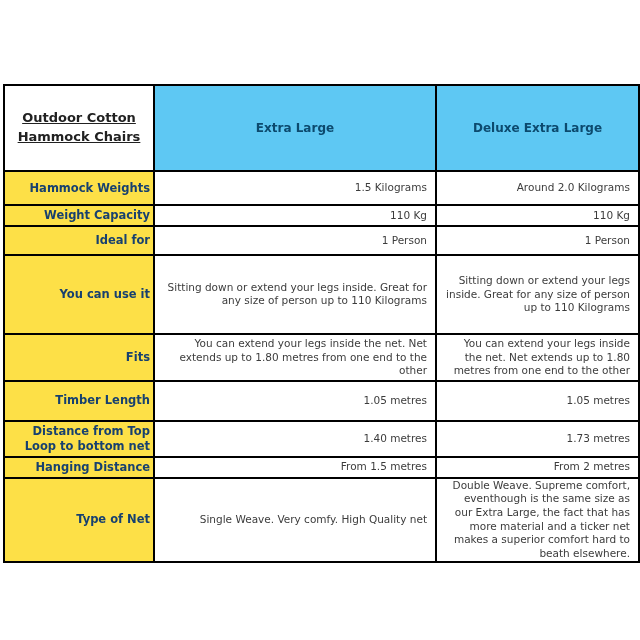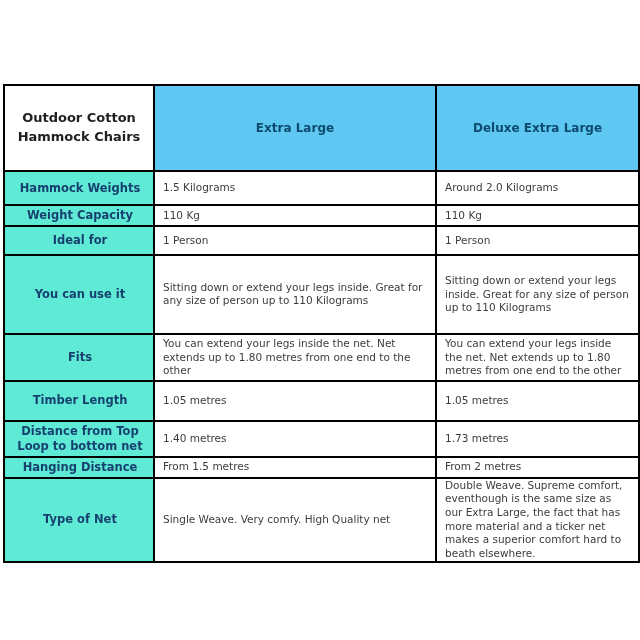--- a/index.html
+++ b/index.html
@@ -33,45 +33,46 @@
   }
   .corner-cell {
     background: #ffffff;
     color: #212121;
     font-size: 13px;
     font-weight: bold;
     text-align: center;
     vertical-align: middle;
     line-height: 1.45;
     padding: 2px 6px;
+    text-decoration: underline;
   }
   .col-head {
     background: #5ec8f3;
     color: #0c4a6e;
     font-size: 12px;
     font-weight: bold;
     text-align: center;
     vertical-align: middle;
     padding: 2px 6px;
   }
   .row-label {
-    background: #5eead4;
+    background: #fde047;
     color: #17406f;
     font-size: 11.5px;
     font-weight: bold;
-    text-align: center;
+    text-align: right;
     vertical-align: middle;
     line-height: 1.3;
     padding: 2px 3px 2px 5px;
   }
   .val-cell {
     background: #ffffff;
     color: #3c3c3c;
     font-size: 10.5px;
-    text-align: left;
+    text-align: right;
     vertical-align: middle;
     line-height: 1.3;
     padding: 0 8px;
   }
 </style>
 </head>
 <body>
 
 <div class="page">
   <table class="spec-table">

